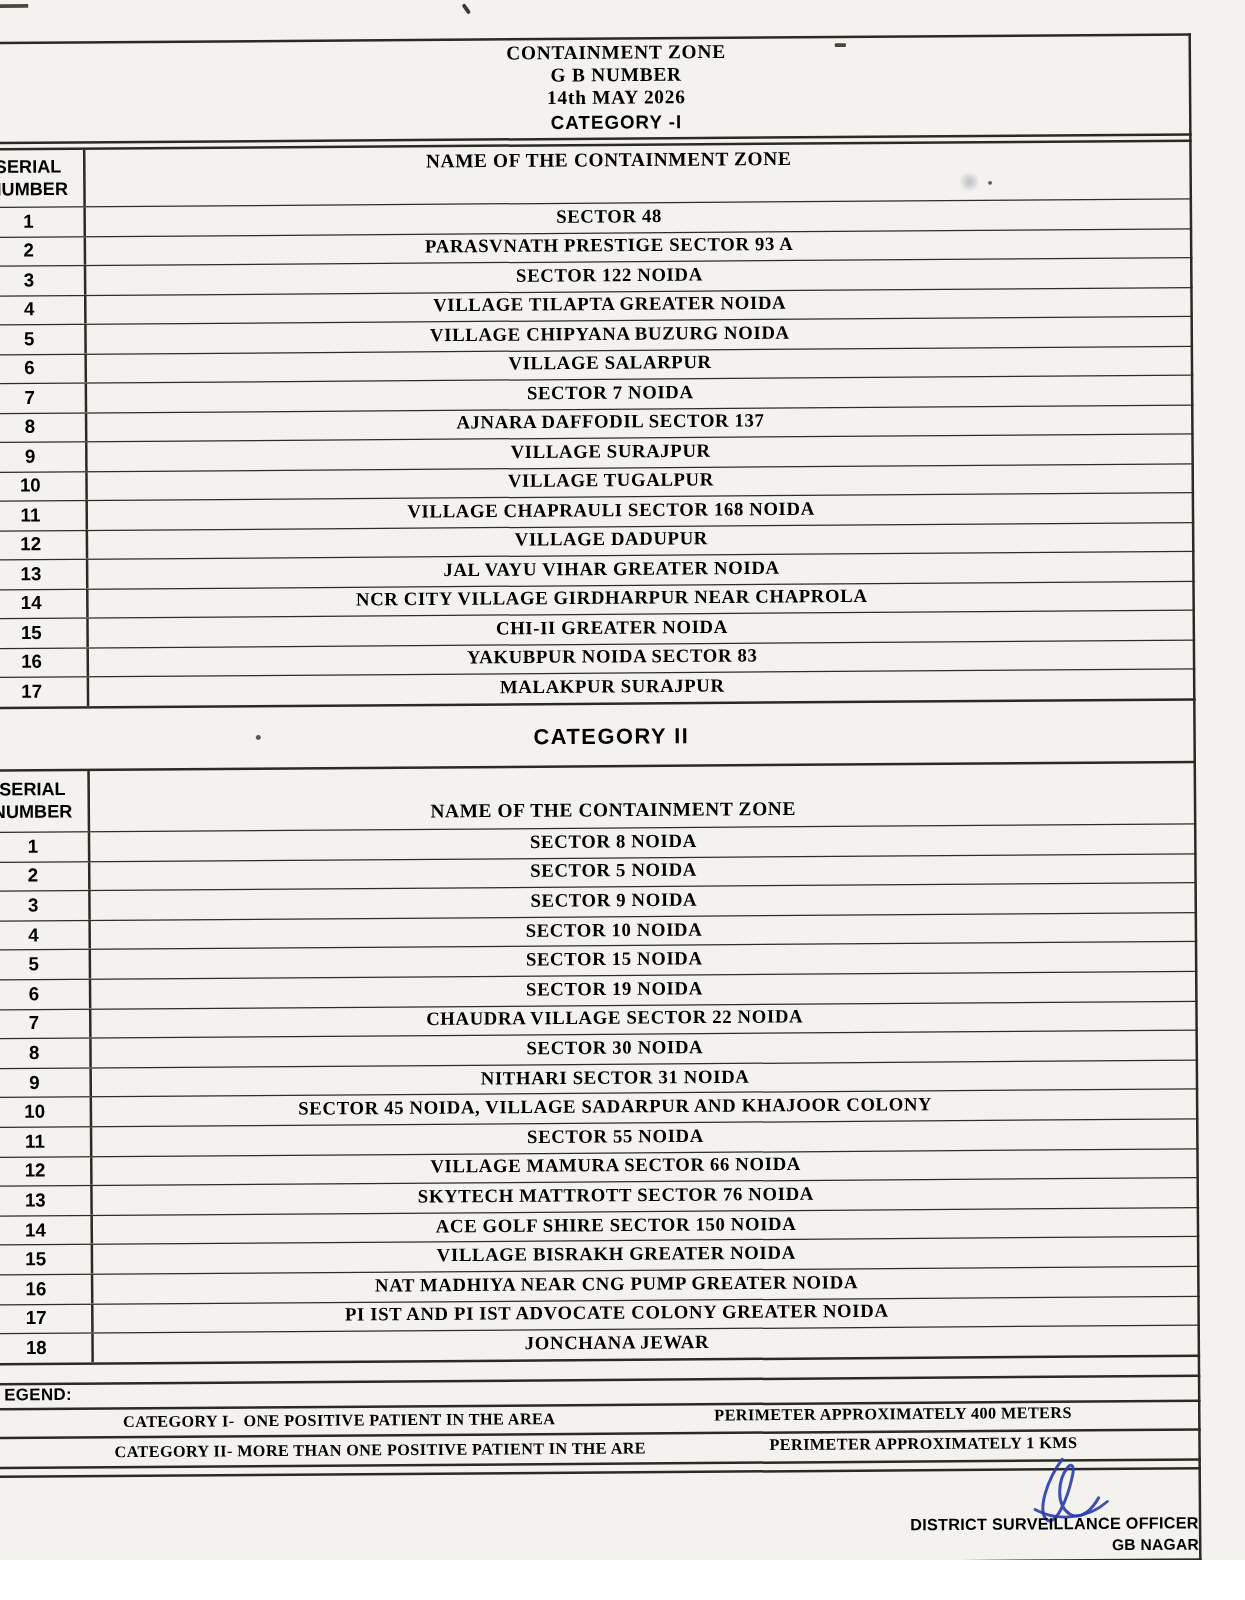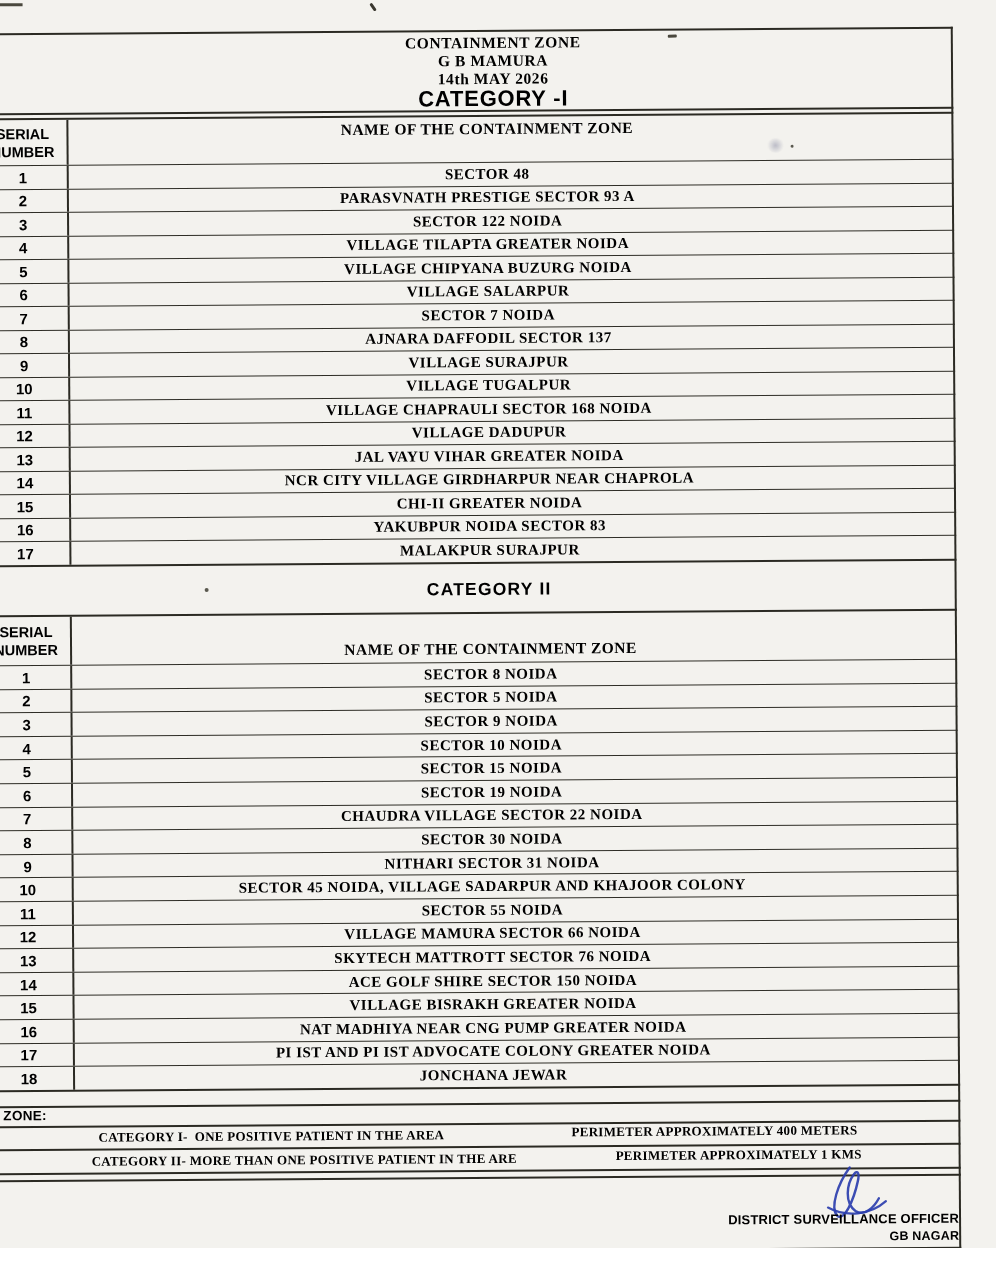--- a/index.html
+++ b/index.html
@@ -22,21 +22,21 @@
 
   
   .header-box{
     position:absolute;left:-18px;top:30px;width:975px;height:82px;
     border-top:2px solid #2b2a23;border-bottom:2px solid #2b2a23;
     box-sizing:border-box;
     display:flex;flex-direction:column;align-items:center;justify-content:center;
     padding-left:55px;
   }
   .h-serif{font-weight:bold;font-size:15.5px;line-height:18px;letter-spacing:.6px;}
-  .h-cat{font-family:"Liberation Sans","DejaVu Sans",sans-serif;font-weight:bold;font-size:22px;line-height:21px;letter-spacing:.8px;}
+  .h-cat{font-family:"Liberation Sans","DejaVu Sans",sans-serif;font-weight:bold;font-size:15px;line-height:21px;letter-spacing:.8px;}
 
   
   .ztable{
     position:absolute;left:-18px;width:975px;
     border-top:2px solid #2b2a23;border-bottom:2px solid #2b2a23;
     box-sizing:border-box;
     display:flex;flex-direction:column;
   }
   .thead{display:flex;box-sizing:border-box;}
   .trow{display:flex;border-top:1.5px solid #2e2d26;box-sizing:border-box;}
@@ -114,21 +114,21 @@
     <div class="smudge"></div>
     <div class="dot" style="left:794px;top:147px;width:3px;height:3px;"></div>
     <div class="dot" style="left:205px;top:586px;width:4px;height:4px;"></div>
     <div class="speck" style="left:84px;top:1270px;"></div>
     <div class="speck" style="left:170px;top:1267px;"></div>
 
     <div class="vline" style="left:955px;top:30px;height:1222px;"></div>
 
     <div class="header-box">
       <div class="h-serif">CONTAINMENT ZONE</div>
-      <div class="h-serif">G B MAMURA</div>
+      <div class="h-serif">G B NUMBER</div>
       <div class="h-serif">14th MAY 2026</div>
       <div class="h-cat">CATEGORY -I</div>
     </div>
 
     <div class="ztable cat1" style="top:115px;">
       <div class="thead">
         <div class="tcell serial serial-h">SERIAL NUMBER</div>
         <div class="tcell name zone-h">NAME OF THE CONTAINMENT ZONE</div>
       </div>
       <div>
@@ -280,21 +280,21 @@
             <div class="tcell name">PI IST AND PI IST ADVOCATE COLONY GREATER NOIDA</div>
           </div>
           <div class="trow">
             <div class="tcell serial">18</div>
             <div class="tcell name">JONCHANA JEWAR</div>
           </div>
         </div>
     </div>
 
     <div class="ink-line" style="top:1103px;height:1.8px;"></div>
-    <div class="legend-label">ZONE:</div>
+    <div class="legend-label">EGEND:</div>
     <div class="ink-line" style="top:1123px;height:1.5px;"></div>
     <div class="legend-cat" style="left:95px;top:1127px;">CATEGORY I-  ONE POSITIVE PATIENT IN THE AREA</div>
     <div class="legend-per" style="left:568px;top:1125px;">PERIMETER APPROXIMATELY 400 METERS</div>
     <div class="ink-line" style="top:1146px;height:1.5px;"></div>
     <div class="legend-cat" style="left:88px;top:1151px;">CATEGORY II- MORE THAN ONE POSITIVE PATIENT IN THE ARE</div>
     <div class="legend-per" style="left:612px;top:1149px;">PERIMETER APPROXIMATELY 1 KMS</div>
     <div class="ink-line" style="top:1170px;height:1.5px;"></div>
     <div class="ink-line" style="top:1177px;height:1.8px;"></div>
 
     <svg class="abs" style="left:812px;top:1164px;" width="92" height="62" viewBox="0 0 92 62">

